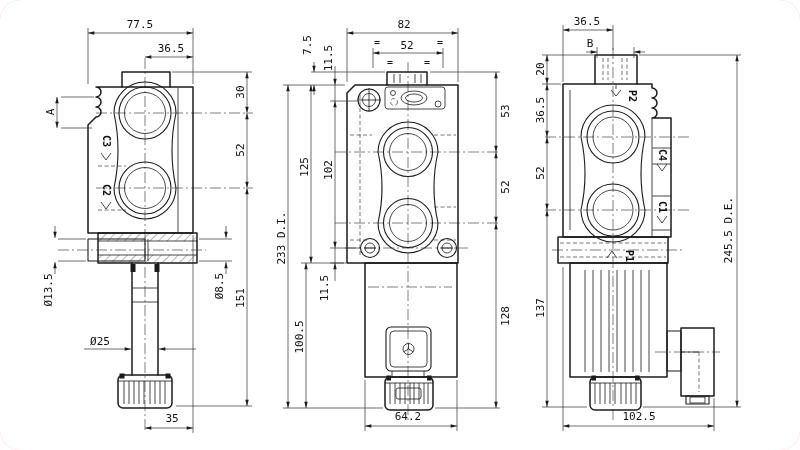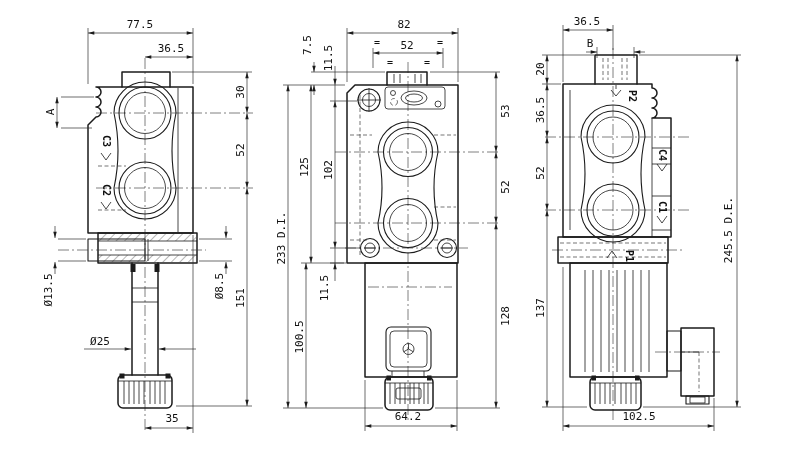--- a/index.html
+++ b/index.html
@@ -1,16 +1,16 @@
 <!DOCTYPE html>
 <html><head>
 <meta charset="utf-8">
 <style>
   html,body{margin:0;padding:0;background:#ffffff;}
-  .stage{width:800px;height:450px;position:relative;background:#fca5a5;overflow:hidden;}
+  .stage{width:800px;height:450px;position:relative;background:#fca5a5;overflow:hidden;border-radius:20px;}
   svg{display:block;}
   .ol{fill:none;stroke:#1b1b1b;stroke-width:1.5;stroke-linejoin:round;stroke-linecap:round;}
   .ol2{fill:none;stroke:#1b1b1b;stroke-width:1.1;stroke-linejoin:round;}
   .tn{fill:none;stroke:#1b1b1b;stroke-width:0.8;}
   .dm{fill:none;stroke:#2f2f2f;stroke-width:0.7;}
   .cl{fill:none;stroke:#3a3a3a;stroke-width:0.65;stroke-dasharray:11 3 2 3;}
   .hd{fill:none;stroke:#3a3a3a;stroke-width:0.7;stroke-dasharray:4 2.5;}
   .fd{fill:#1b1b1b;stroke:none;}
   text{font-family:"DejaVu Sans Mono","Liberation Mono",monospace;font-size:11px;fill:#111;}
   text.pl{font-size:10px;font-weight:bold;}

